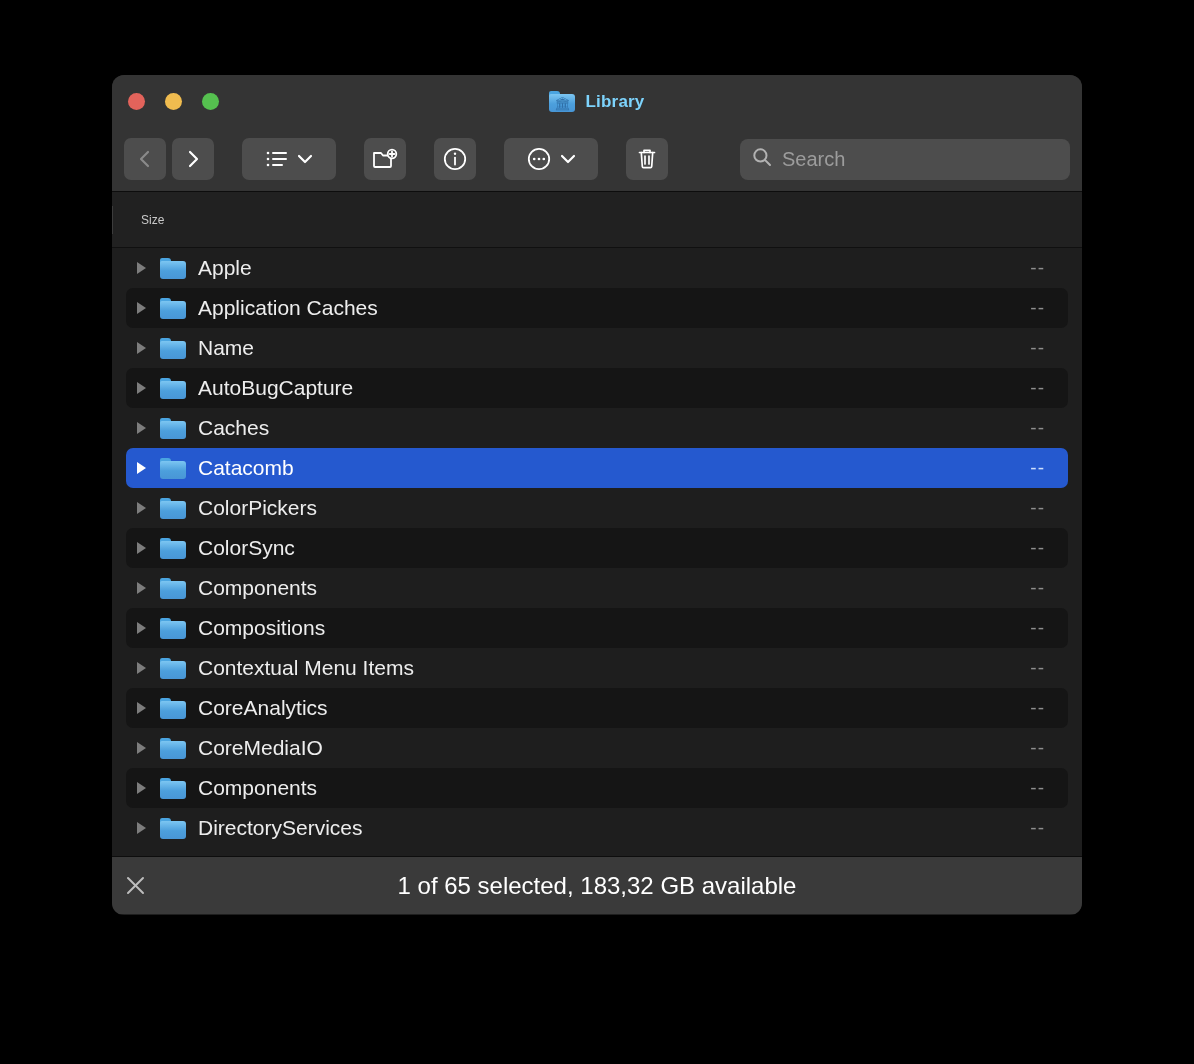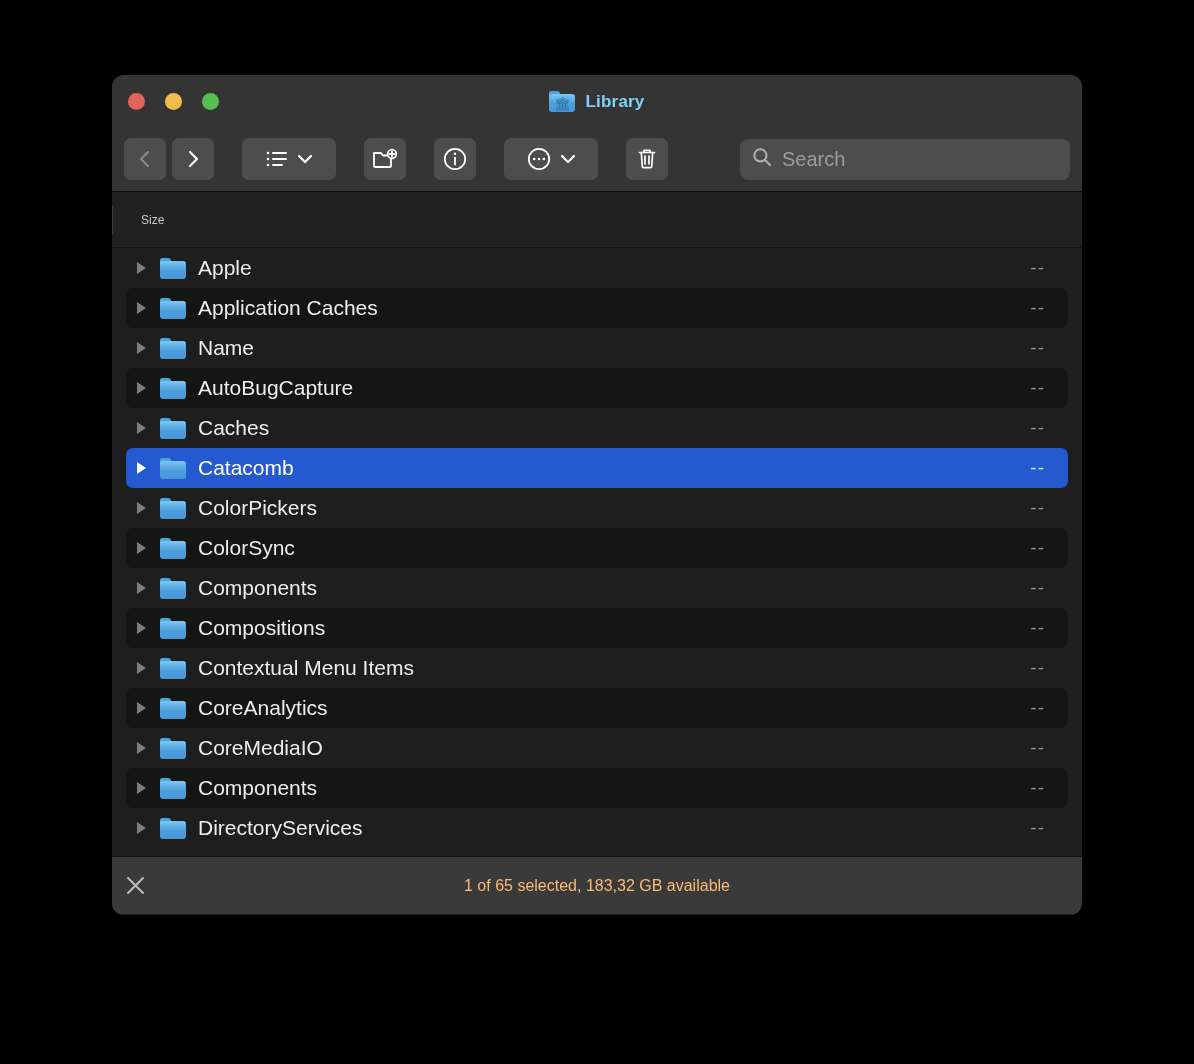--- a/index.html
+++ b/index.html
@@ -246,22 +246,22 @@
   .status-icon {
     position: absolute;
     left: 12px;
     width: 26px;
     height: 26px;
     color: #bdbdbd;
   }
   .status-text {
     width: 100%;
     text-align: center;
-    font-size: 16px;
-    color: #fdba74;
+    font-size: 24px;
+    color: #ffffff;
   }
 </style>
 </head>
 <body>
 
 <div id="finder-window">
 
   <div class="titlebar">
 
     <div class="traffic-lights">

